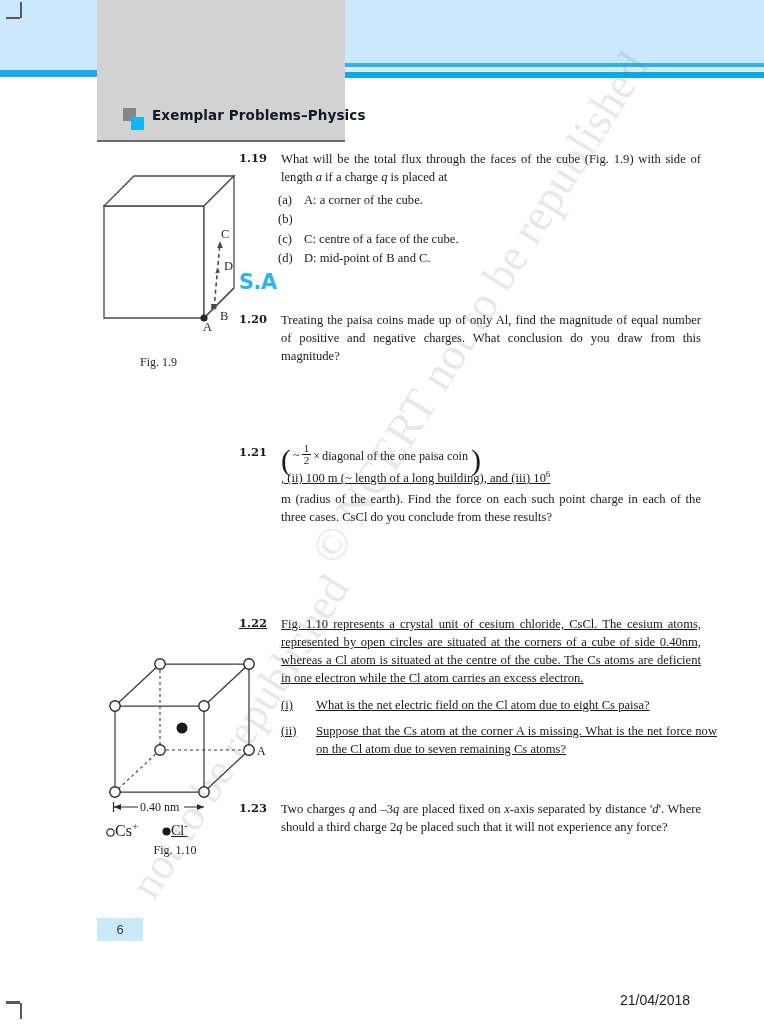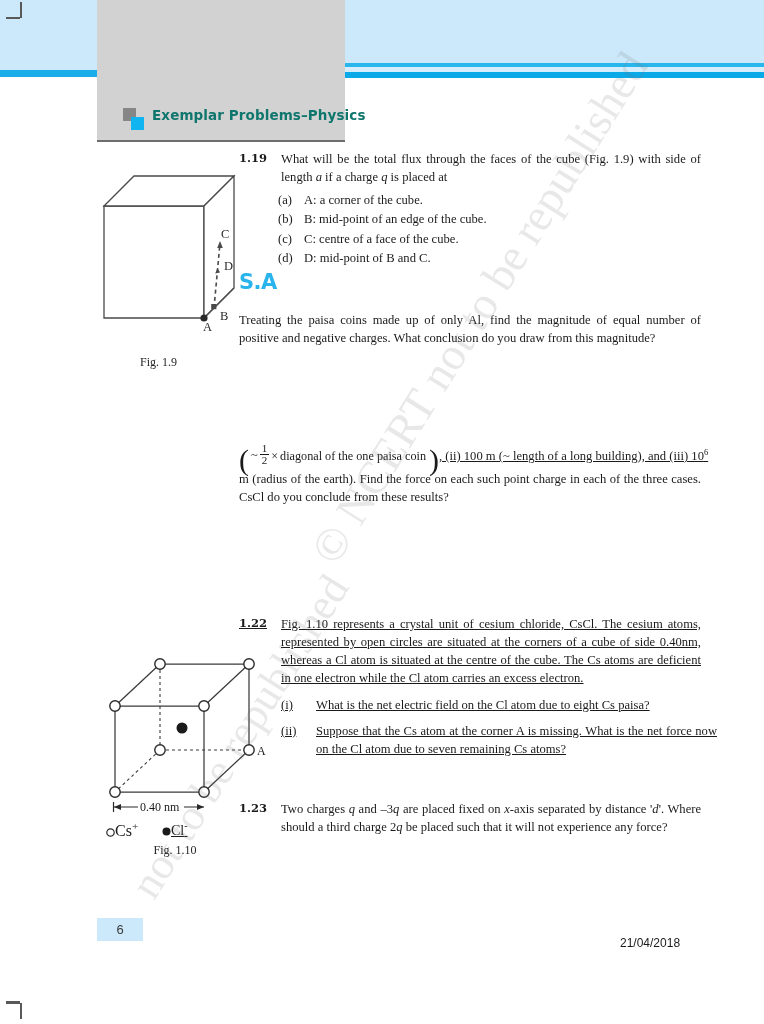--- a/index.html
+++ b/index.html
@@ -82,21 +82,21 @@
     left: 8px; top: 9px;
     width: 13px; height: 13px;
     background: #0fb4f0;
   }
   .header-title {
     position: absolute;
     left: 152px; top: 107px;
     font-family: "DejaVu Sans", sans-serif;
     font-size: 13.5px;
     font-weight: bold;
-    color: #0f766e;
+    color: #0f172a;
     letter-spacing: 0.1px;
   }
 
   
   .crop {
     position: absolute;
     background: #595959;
   }
   .crop-tl-v { left: 20px; top: 2px; width: 1.5px; height: 16px; }
   .crop-tl-h { left: 6px; top: 17px; width: 14px; height: 1.5px; }
@@ -214,23 +214,23 @@
     background: #cbe9fa;
     display: flex;
     align-items: center;
     justify-content: center;
     font-family: "Liberation Sans", sans-serif;
     font-size: 13px;
     color: #3a3a3a;
   }
   .footer-date {
     position: absolute;
-    left: 620px; top: 936px;
+    left: 620px; top: 992px;
     font-family: "Liberation Sans", sans-serif;
-    font-size: 12px;
+    font-size: 14px;
     color: #1a1a1a;
   }
 
   
   .watermark {
     position: absolute;
     left: 0; top: 0;
     width: 764px; height: 1024px;
     pointer-events: none;
     z-index: 5;
@@ -367,41 +367,42 @@
     </div>
   </div>
 
   <div class="opts">
     <div class="opt">
       <span class="lbl">(a)</span>
       <span>A: a corner of the cube.</span>
     </div>
     <div class="opt">
       <span class="lbl">(b)</span>
-      <span>B:  mid-point of an edge of the cube.</span>
     </div>
     <div class="opt">
       <span class="lbl">(c)</span>
       <span>C: centre of a face of the cube.</span>
     </div>
     <div class="opt">
       <span class="lbl">(d)</span>
       <span>D: mid-point of B and C.</span>
     </div>
   </div>
 
   <div class="sa-heading">S.A</div>
 
   <div class="qblock" style="left:239px; top:311px;">
+    <div class="qnum">1.20</div>
     <div class="qbody">
       <p>Treating the paisa coins made up of only Al, find the magnitude of equal number of positive and negative charges. What conclusion do you draw from this magnitude?</p>
     </div>
   </div>
 
   <div class="qblock" style="left:239px; top:444px;">
+    <div class="qnum">1.21</div>
     <div class="qbody">
       <div class="mathline">
         <span class="mathrun">
           <span class="bigparen">(</span>
           <span style="margin-left:2px; font-size:12.6px;">~</span>
           <span class="frac">
             <span class="num">1</span>
             <span class="den">2</span>
           </span>
           <span style="font-size:12px;">×</span>

